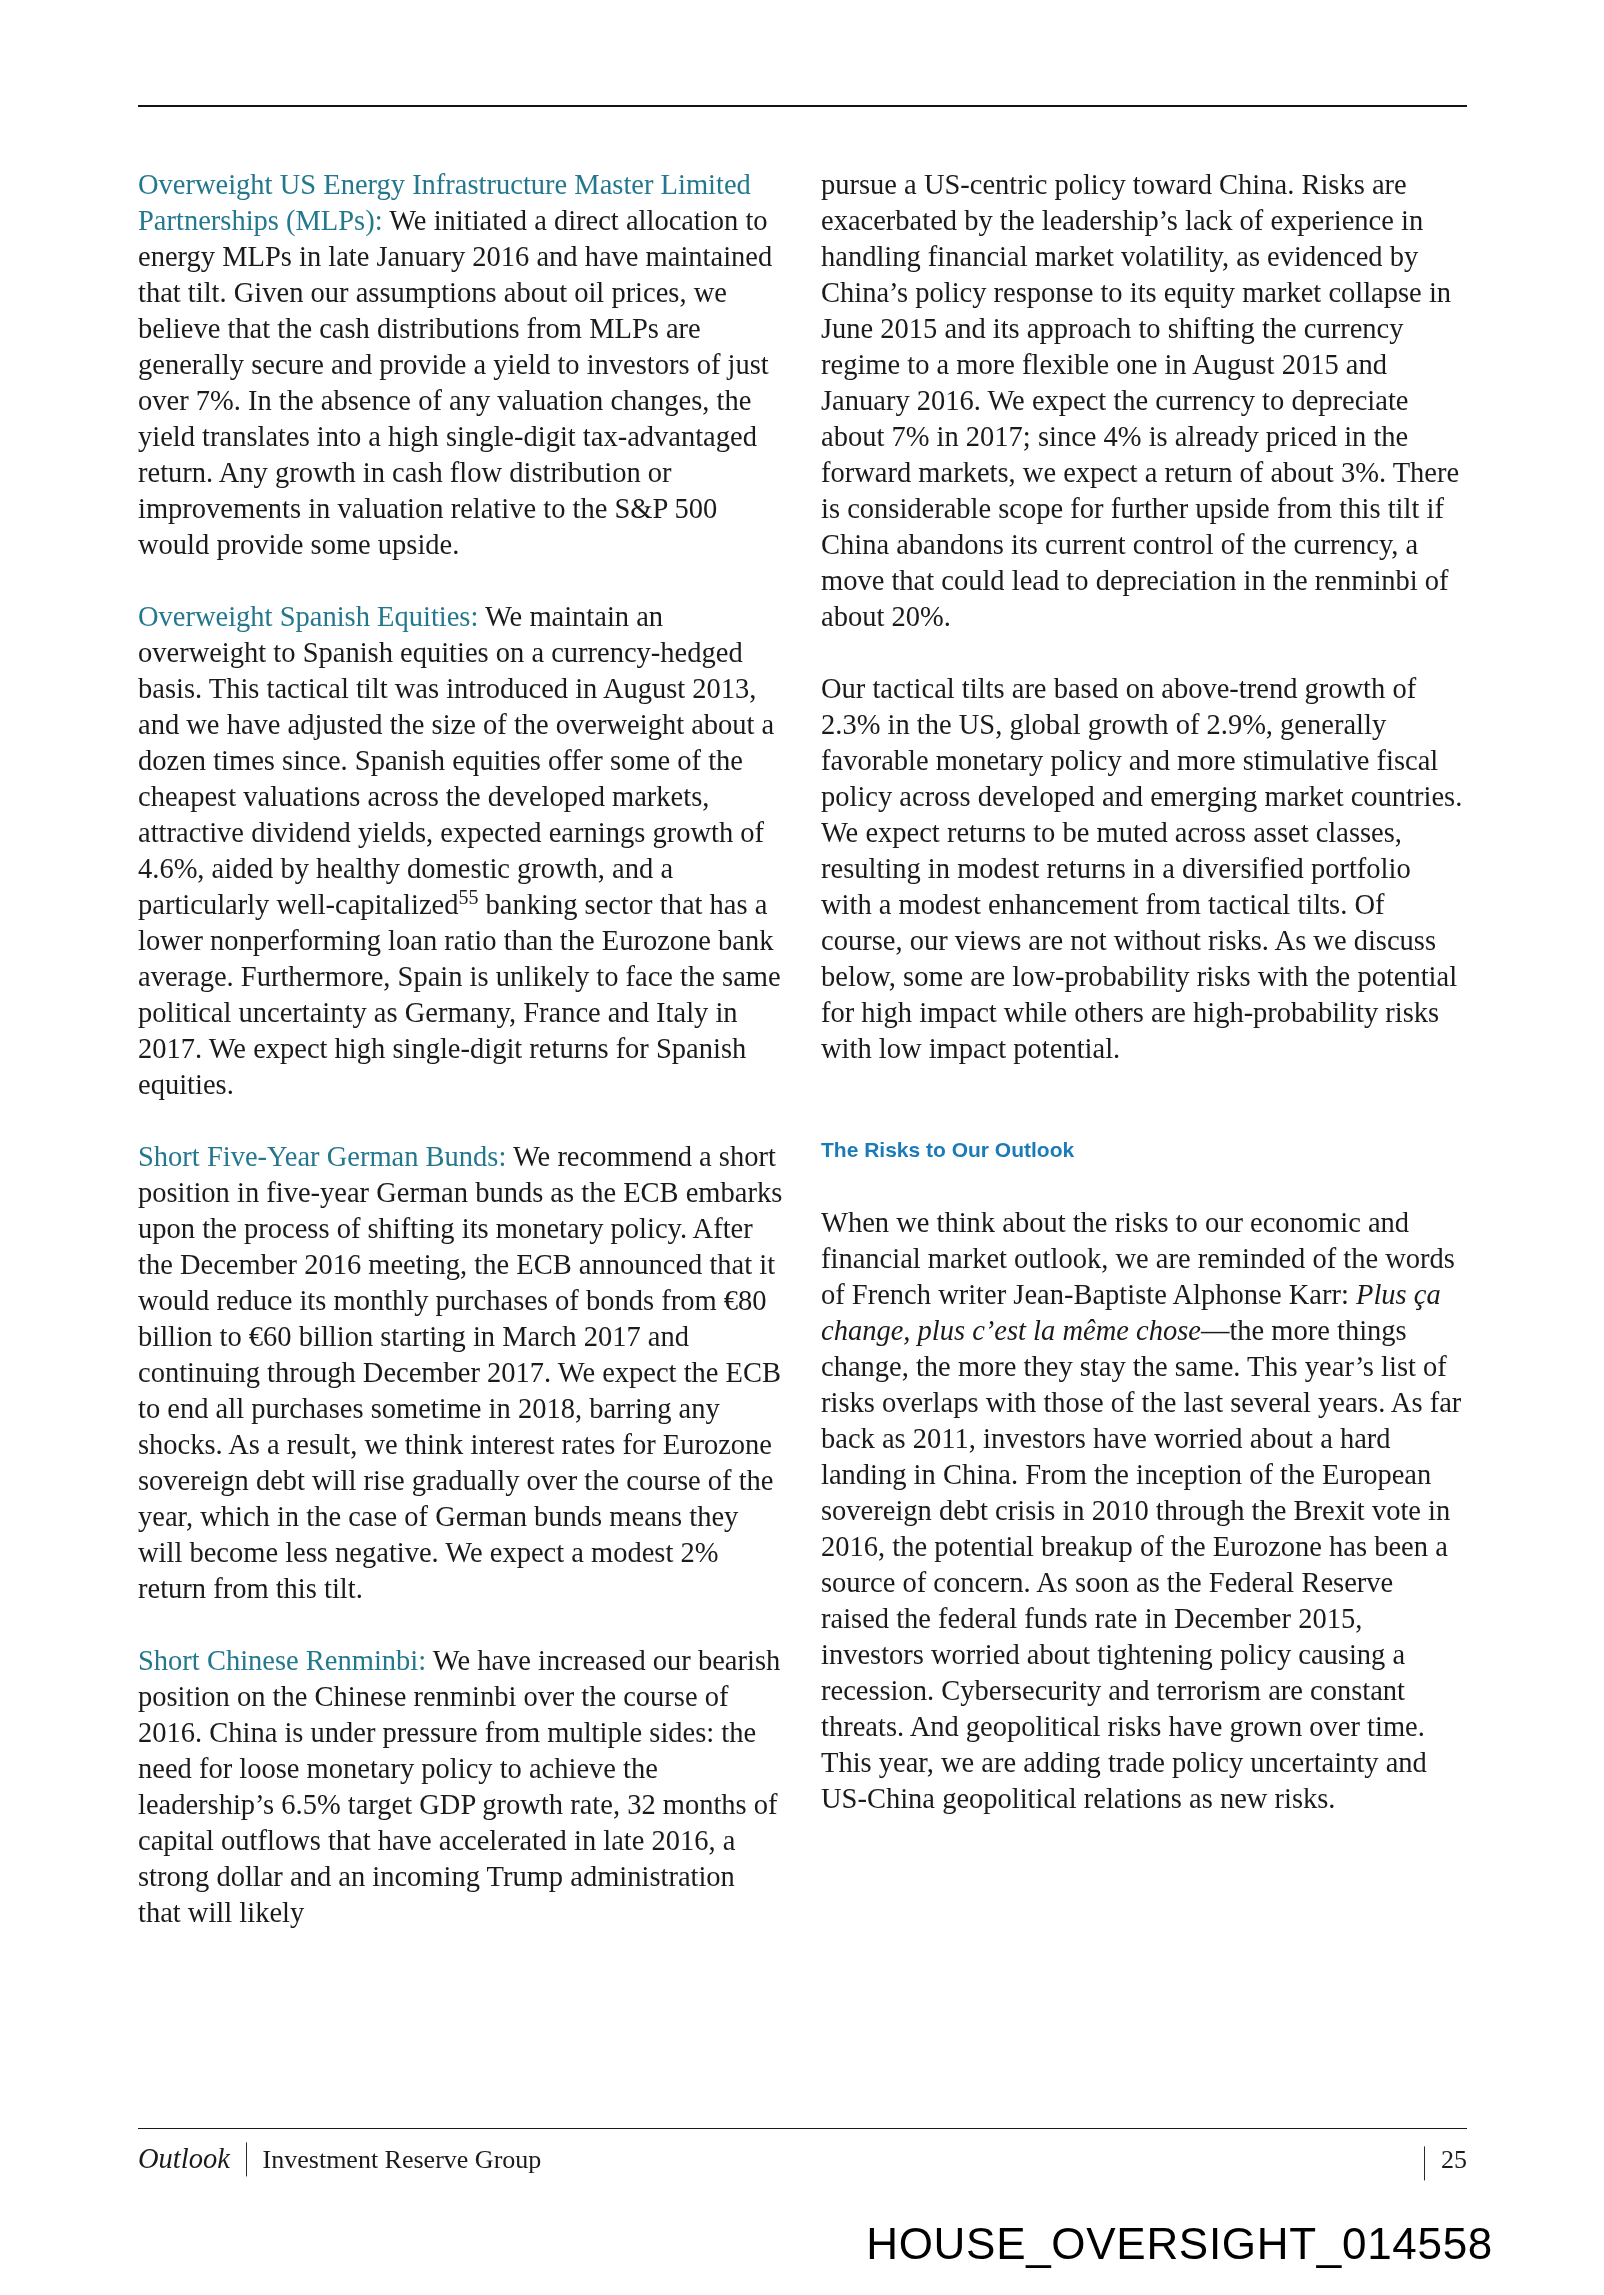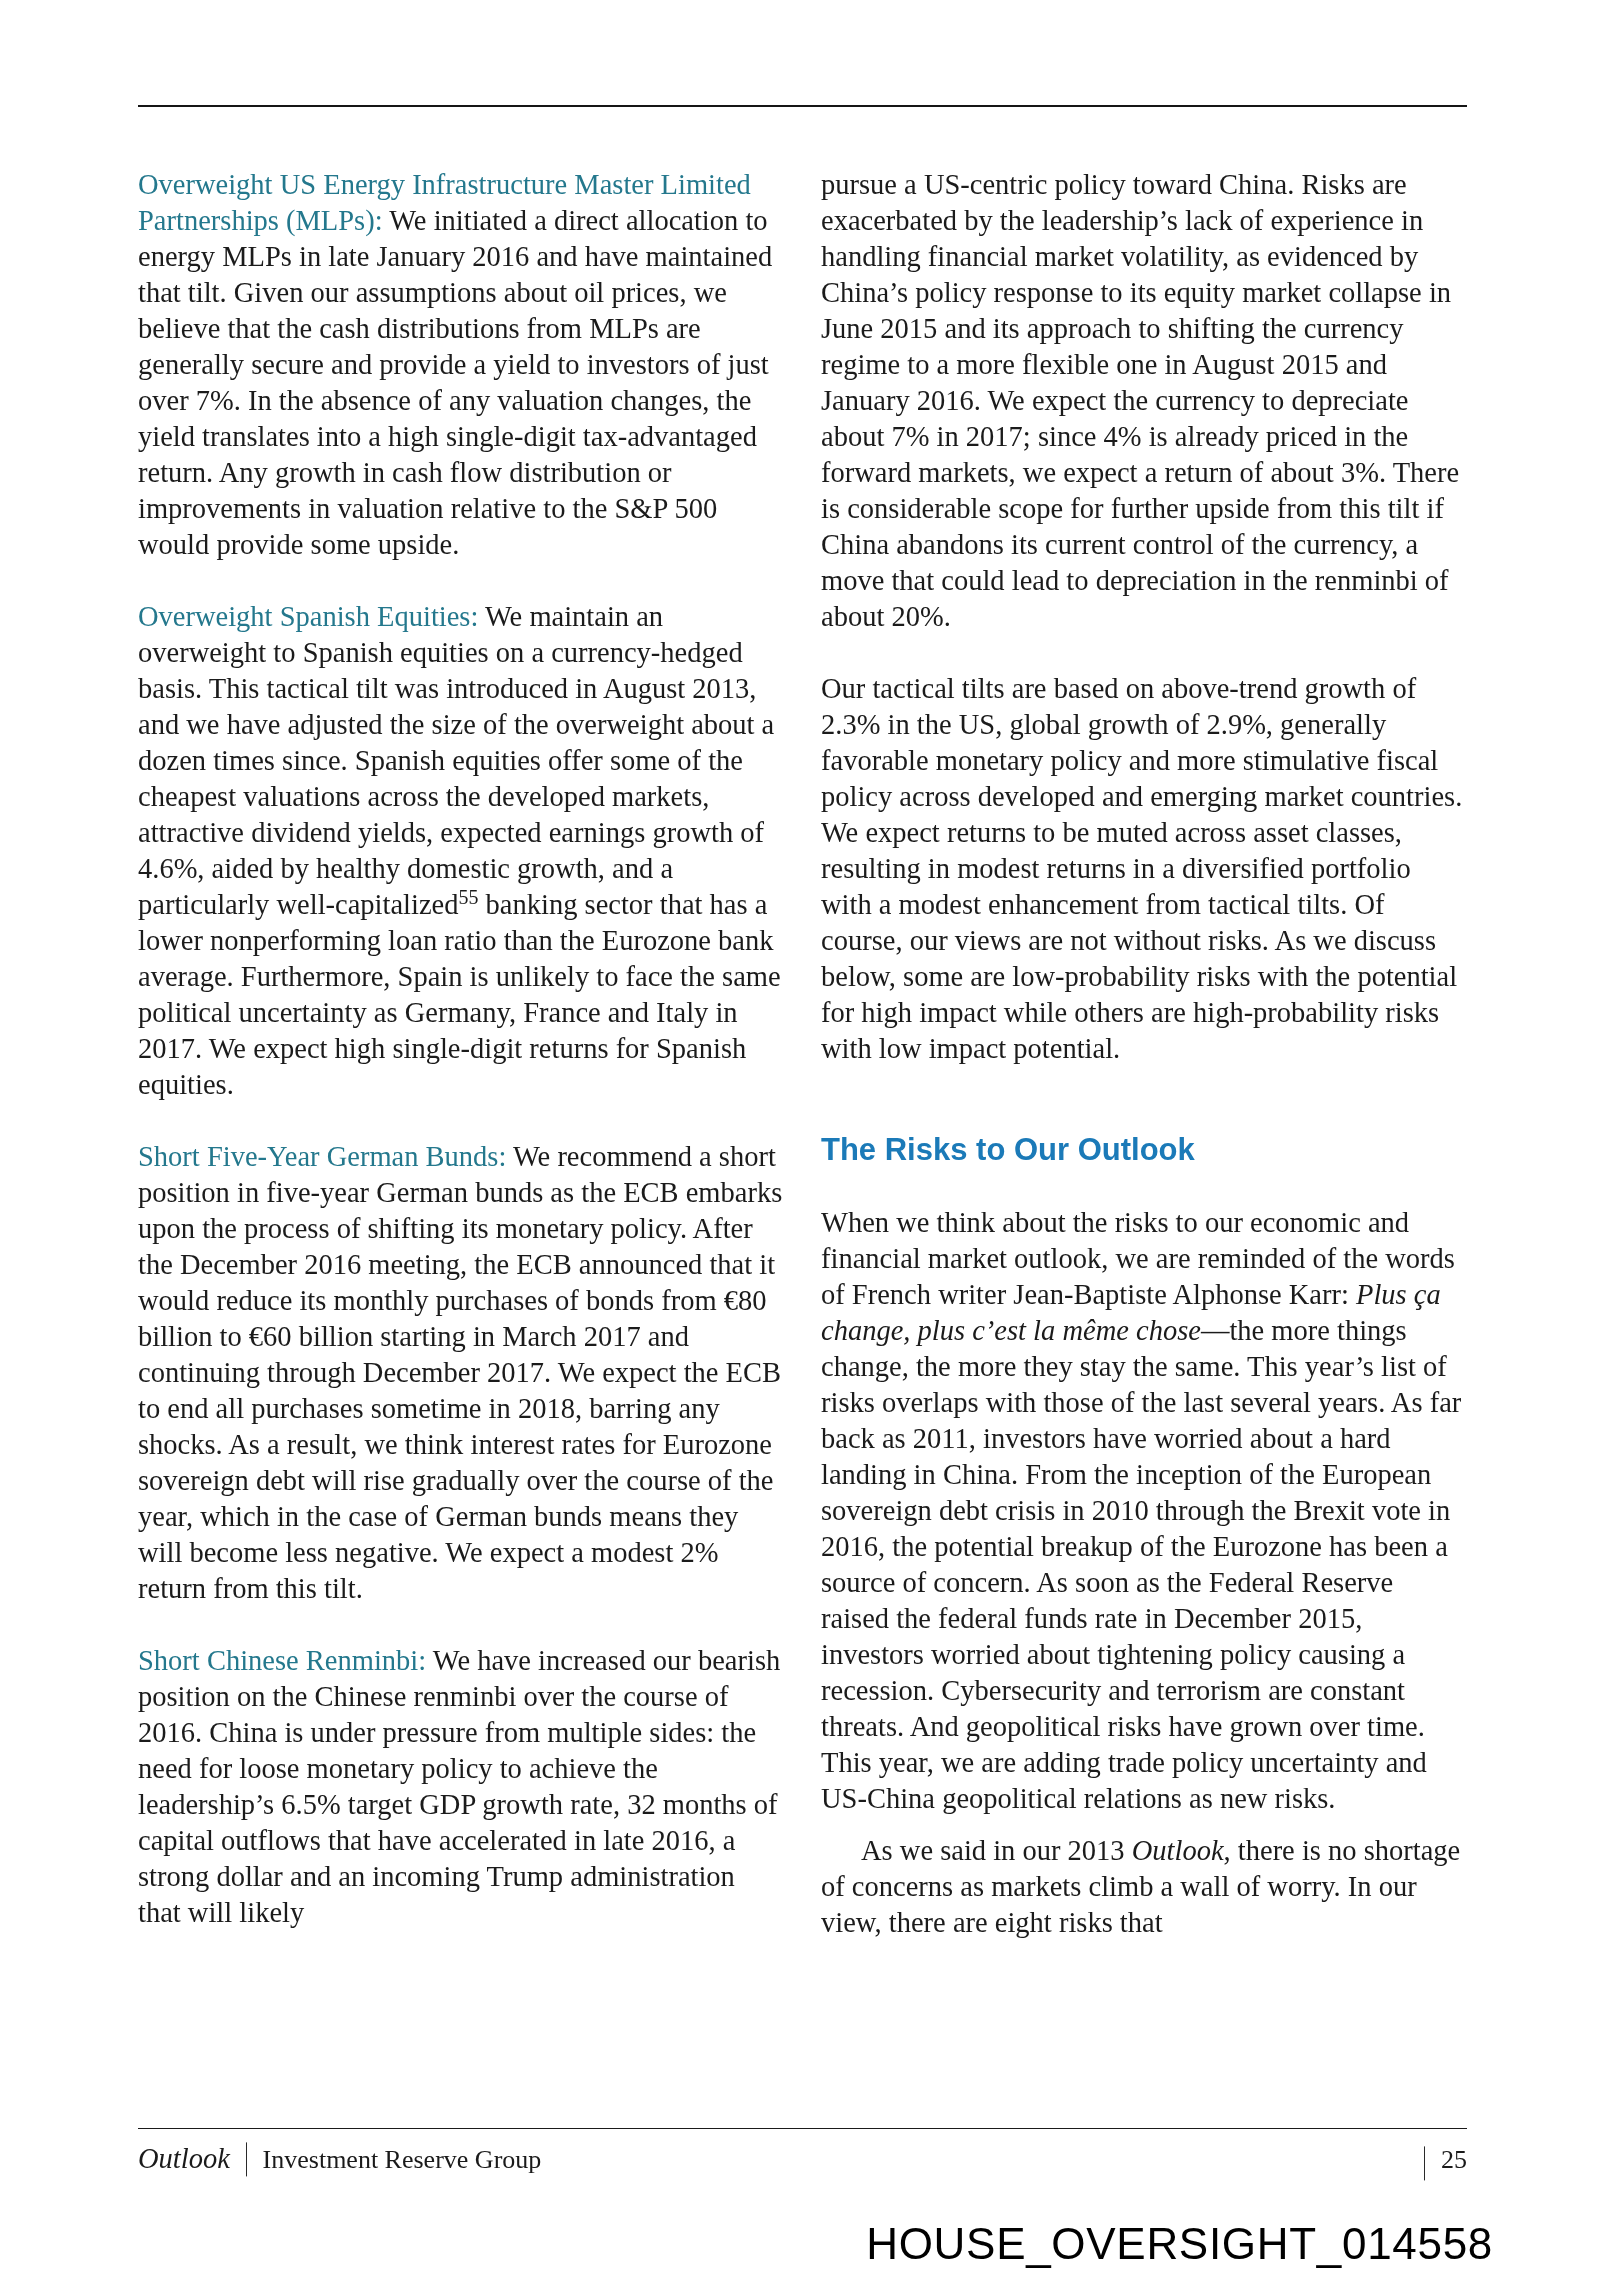--- a/index.html
+++ b/index.html
@@ -36,21 +36,21 @@
     line-height: 36px;
   }
   .para { margin: 36px 0 0 0; }
   .para:first-child, .para.tight { margin-top: 16px; }
   .para.indent { text-indent: 40px; }
   .lead { color: var(--lead-color, #24788d); }
   .italic { font-style: italic; }
   sup.sup { font-size: 20px; line-height: 0; vertical-align: super; }
   .section-heading {
     font-family: "Liberation Sans", "DejaVu Sans", sans-serif;
-    font-size: 31px;
+    font-size: 21px;
     line-height: 39px;
     font-weight: 700;
     color: var(--heading-color, #1b7ab8);
     margin: 63px 0 16px 0;
   }
   .footer {
     position: absolute;
     left: 138px;
     top: 2128px;
     width: 1329px;
@@ -101,21 +101,20 @@
       <p class="para"><span class="lead">Overweight US Energy Infrastructure Master Limited Partnerships (MLPs): </span><span class="run">We initiated a direct allocation to energy MLPs in late January 2016 and have maintained that tilt. Given our assumptions about oil prices, we believe that the cash distributions from MLPs are generally secure and provide a yield to investors of just over 7%. In the absence of any valuation changes, the yield translates into a high single-digit tax-advantaged return. Any growth in cash flow distribution or improvements in valuation relative to the S&amp;P 500 would provide some upside.</span></p>
       <p class="para"><span class="lead">Overweight Spanish Equities: </span><span class="run">We maintain an overweight to Spanish equities on a currency-hedged basis. This tactical tilt was introduced in August 2013, and we have adjusted the size of the overweight about a dozen times since. Spanish equities offer some of the cheapest valuations across the developed markets, attractive dividend yields, expected earnings growth of 4.6%, aided by healthy domestic growth, and a particularly well-capitalized</span><sup class="sup">55</sup><span class="run"> banking sector that has a lower nonperforming loan ratio than the Eurozone bank average. Furthermore, Spain is unlikely to face the same political uncertainty as Germany, France and Italy in 2017. We expect high single-digit returns for Spanish equities.</span></p>
       <p class="para"><span class="lead">Short Five-Year German Bunds: </span><span class="run">We recommend a short position in five-year German bunds as the ECB embarks upon the process of shifting its monetary policy. After the December 2016 meeting, the ECB announced that it would reduce its monthly purchases of bonds from €80 billion to €60 billion starting in March 2017 and continuing through December 2017. We expect the ECB to end all purchases sometime in 2018, barring any shocks. As a result, we think interest rates for Eurozone sovereign debt will rise gradually over the course of the year, which in the case of German bunds means they will become less negative. We expect a modest 2% return from this tilt.</span></p>
       <p class="para"><span class="lead">Short Chinese Renminbi: </span><span class="run">We have increased our bearish position on the Chinese renminbi over the course of 2016. China is under pressure from multiple sides: the need for loose monetary policy to achieve the leadership’s 6.5% target GDP growth rate, 32 months of capital outflows that have accelerated in late 2016, a strong dollar and an incoming Trump administration that will likely</span></p>
     </div>
   <div class="column">
       <p class="para"><span class="run">pursue a US-centric policy toward China. Risks are exacerbated by the leadership’s lack of experience in handling financial market volatility, as evidenced by China’s policy response to its equity market collapse in June 2015 and its approach to shifting the currency regime to a more flexible one in August 2015 and January 2016. We expect the currency to depreciate about 7% in 2017; since 4% is already priced in the forward markets, we expect a return of about 3%. There is considerable scope for further upside from this tilt if China abandons its current control of the currency, a move that could lead to depreciation in the renminbi of about 20%.</span></p>
       <p class="para"><span class="run">Our tactical tilts are based on above-trend growth of 2.3% in the US, global growth of 2.9%, generally favorable monetary policy and more stimulative fiscal policy across developed and emerging market countries. We expect returns to be muted across asset classes, resulting in modest returns in a diversified portfolio with a modest enhancement from tactical tilts. Of course, our views are not without risks. As we discuss below, some are low-probability risks with the potential for high impact while others are high-probability risks with low impact potential.</span></p>
       <h2 class="section-heading">The Risks to Our Outlook</h2>
       <p class="para"><span class="run">When we think about the risks to our economic and financial market outlook, we are reminded of the words of French writer Jean-Baptiste Alphonse Karr: </span><span class="italic">Plus ça change, plus c’est la même chose</span><span class="run">—the more things change, the more they stay the same. This year’s list of risks overlaps with those of the last several years. As far back as 2011, investors have worried about a hard landing in China. From the inception of the European sovereign debt crisis in 2010 through the Brexit vote in 2016, the potential breakup of the Eurozone has been a source of concern. As soon as the Federal Reserve raised the federal funds rate in December 2015, investors worried about tightening policy causing a recession. Cybersecurity and terrorism are constant threats. And geopolitical risks have grown over time. This year, we are adding trade policy uncertainty and US-China geopolitical relations as new risks.</span></p>
-      <p class="para tight indent"><span class="run">As we said in our 2013 </span><span class="italic">Outlook</span><span class="run">, there is no shortage of concerns as markets climb a wall of worry. In our view, there are eight risks that</span></p>
     </div>
 </div>
 
 <footer class="footer">
   <div class="footer-rule"></div>
   <div class="footer-row">
     <span class="footer-journal">Outlook</span>
     <span class="footer-sep"></span>
     <span class="footer-org">Investment Reserve Group</span>
     <span class="footer-spacer"></span>

